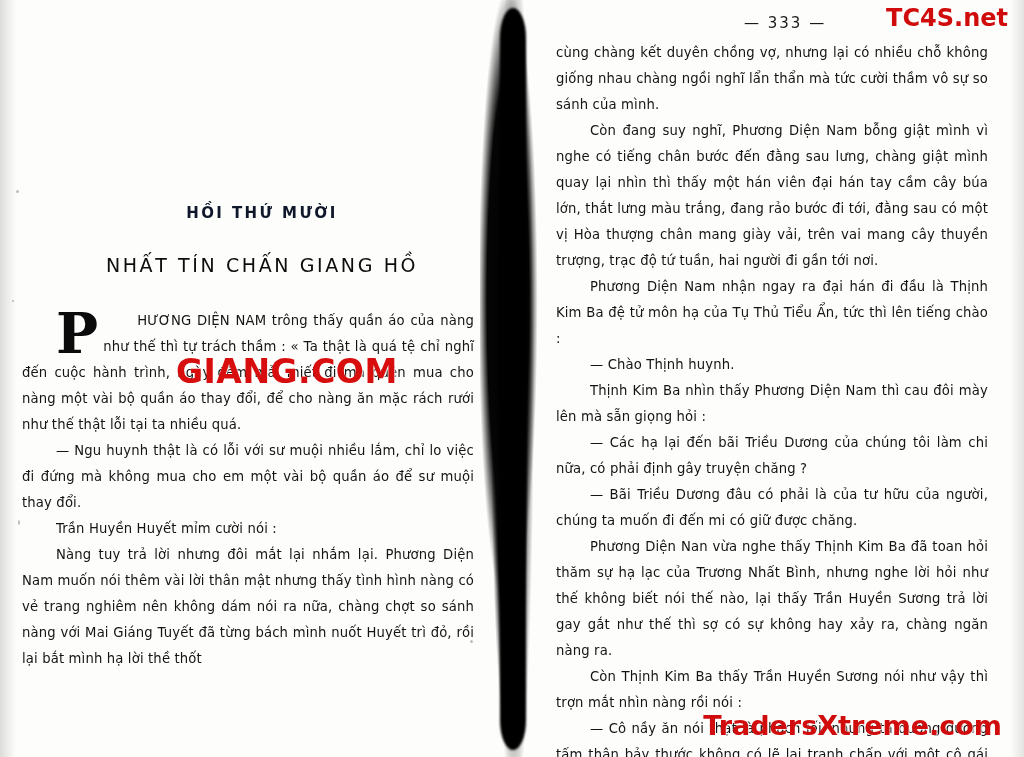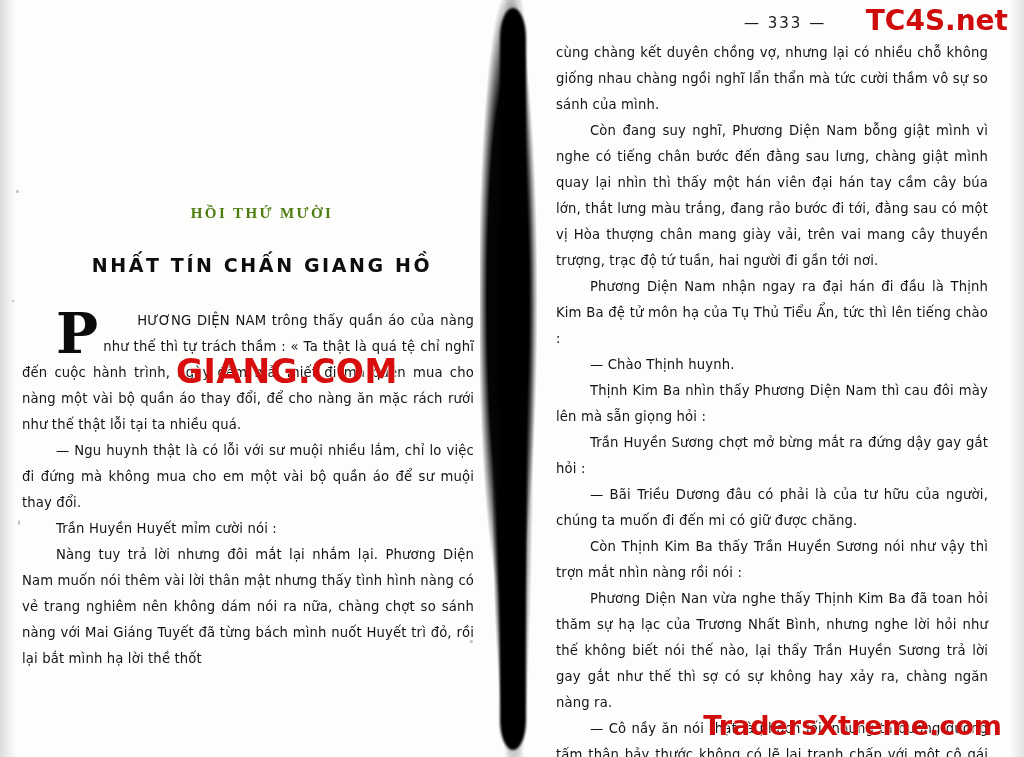--- a/index.html
+++ b/index.html
@@ -85,27 +85,26 @@
   .col p.noindent { text-indent: 0; }
   .col p.dash { text-indent: 34px; }
 
   
   .chap-num {
     font-size: 15px;
     font-weight: bold;
     letter-spacing: 2.4px;
     text-align: center;
     margin: 0 0 26px 0;
-    color: #4d7c0f;
+    color: #0f172a;
     padding-left: 20px;
-    font-family: Liberation Serif, serif;
   }
   .chap-title {
     font-size: 19px;
-    font-weight: bold;
+    font-weight: normal;
     letter-spacing: 2.6px;
     text-align: center;
     margin: 0 0 30px 0;
     color: #0d0d0d;
     padding-left: 20px;
   }
 
   
   .dropcap-para {
     position: relative;
@@ -133,21 +132,21 @@
 
   
   .wm {
     position: absolute;
     font-weight: bold;
     pointer-events: none;
   }
   .wm-tc4s {
     top: 4px;
     right: 16px;
-    font-size: 28px;
+    font-size: 24px;
     color: #cf0b0b;
     font-family: "DejaVu Sans", sans-serif;
     text-shadow: 1px 1px 0 rgba(255,255,255,0.6);
     letter-spacing: 0px;
   }
   .wm-dlsub {
     top: 352px;
     left: 176px;
     font-size: 33px;
     color: #d80d0d;
@@ -193,24 +192,24 @@
     <p>Trần Huyền Huyết mỉm cười nói :</p>
     <p>Nàng tuy trả lời nhưng đôi mắt lại nhắm lại. Phương Diện Nam muốn nói thêm vài lời thân mật nhưng thấy tình hình nàng có vẻ trang nghiêm nên không dám nói ra nữa, chàng chợt so sánh nàng với Mai Giáng Tuyết đã từng bách mình nuốt Huyết trì đỏ, rồi lại bắt mình hạ lời thề thốt</p>
   </div>
 
   <div class="col right">
     <p class="noindent">cùng chàng kết duyên chồng vợ, nhưng lại có nhiều chỗ không giống nhau chàng ngồi nghĩ lẩn thẩn mà tức cười thầm vô sự so sánh của mình.</p>
     <p>Còn đang suy nghĩ, Phương Diện Nam bỗng giật mình vì nghe có tiếng chân bước đến đằng sau lưng, chàng giật mình quay lại nhìn thì thấy một hán viên đại hán tay cầm cây búa lớn, thắt lưng màu trắng, đang rảo bước đi tới, đằng sau có một vị Hòa thượng chân mang giày vải, trên vai mang cây thuyền trượng, trạc độ tứ tuần, hai người đi gần tới nơi.</p>
     <p>Phương Diện Nam nhận ngay ra đại hán đi đầu là Thịnh Kim Ba đệ tử môn hạ của Tụ Thủ Tiểu Ẩn, tức thì lên tiếng chào :</p>
     <p class="dash">— Chào Thịnh huynh.</p>
     <p>Thịnh Kim Ba nhìn thấy Phương Diện Nam thì cau đôi mày lên mà sẵn giọng hỏi :</p>
-    <p>Trần Huyền Sương chợt mở bừng mắt ra đứng dậy gay gắt hỏi :</p>
+    <p class="dash">— Các hạ lại đến bãi Triều Dương của chúng tôi làm chi nữa, có phải định gây truyện chăng ?</p>
     <p class="dash">— Bãi Triều Dương đâu có phải là của tư hữu của người, chúng ta muốn đi đến mi có giữ được chăng.</p>
+    <p>Phương Diện Nan vừa nghe thấy Thịnh Kim Ba đã toan hỏi thăm sự hạ lạc của Trương Nhất Bình, nhưng nghe lời hỏi như thế không biết nói thế nào, lại thấy Trần Huyền Sương trả lời gay gắt như thế thì sợ có sự không hay xảy ra, chàng ngăn nàng ra.</p>
     <p>Còn Thịnh Kim Ba thấy Trần Huyền Sương nói như vậy thì trợn mắt nhìn nàng rồi nói :</p>
-    <p>Phương Diện Nan vừa nghe thấy Thịnh Kim Ba đã toan hỏi thăm sự hạ lạc của Trương Nhất Bình, nhưng nghe lời hỏi như thế không biết nói thế nào, lại thấy Trần Huyền Sương trả lời gay gắt như thế thì sợ có sự không hay xảy ra, chàng ngăn nàng ra.</p>
     <p class="dash">— Cô nầy ăn nói thật là phách lối, nhưng ta đường đường tấm thân bảy thước không có lẽ lại tranh chấp với một cô gái sao ?</p>
 
   </div>
 
   <div class="wm wm-tc4s">TC4S.net</div>
   <div class="wm wm-dlsub">GIANG.COM</div>
   <div class="wm wm-traders">TradersXtreme.com</div>
 
   <div class="speck" style="top:190px;left:16px;width:3px;height:3px;"></div>
   <div class="speck" style="top:300px;left:12px;width:2px;height:2px;"></div>

